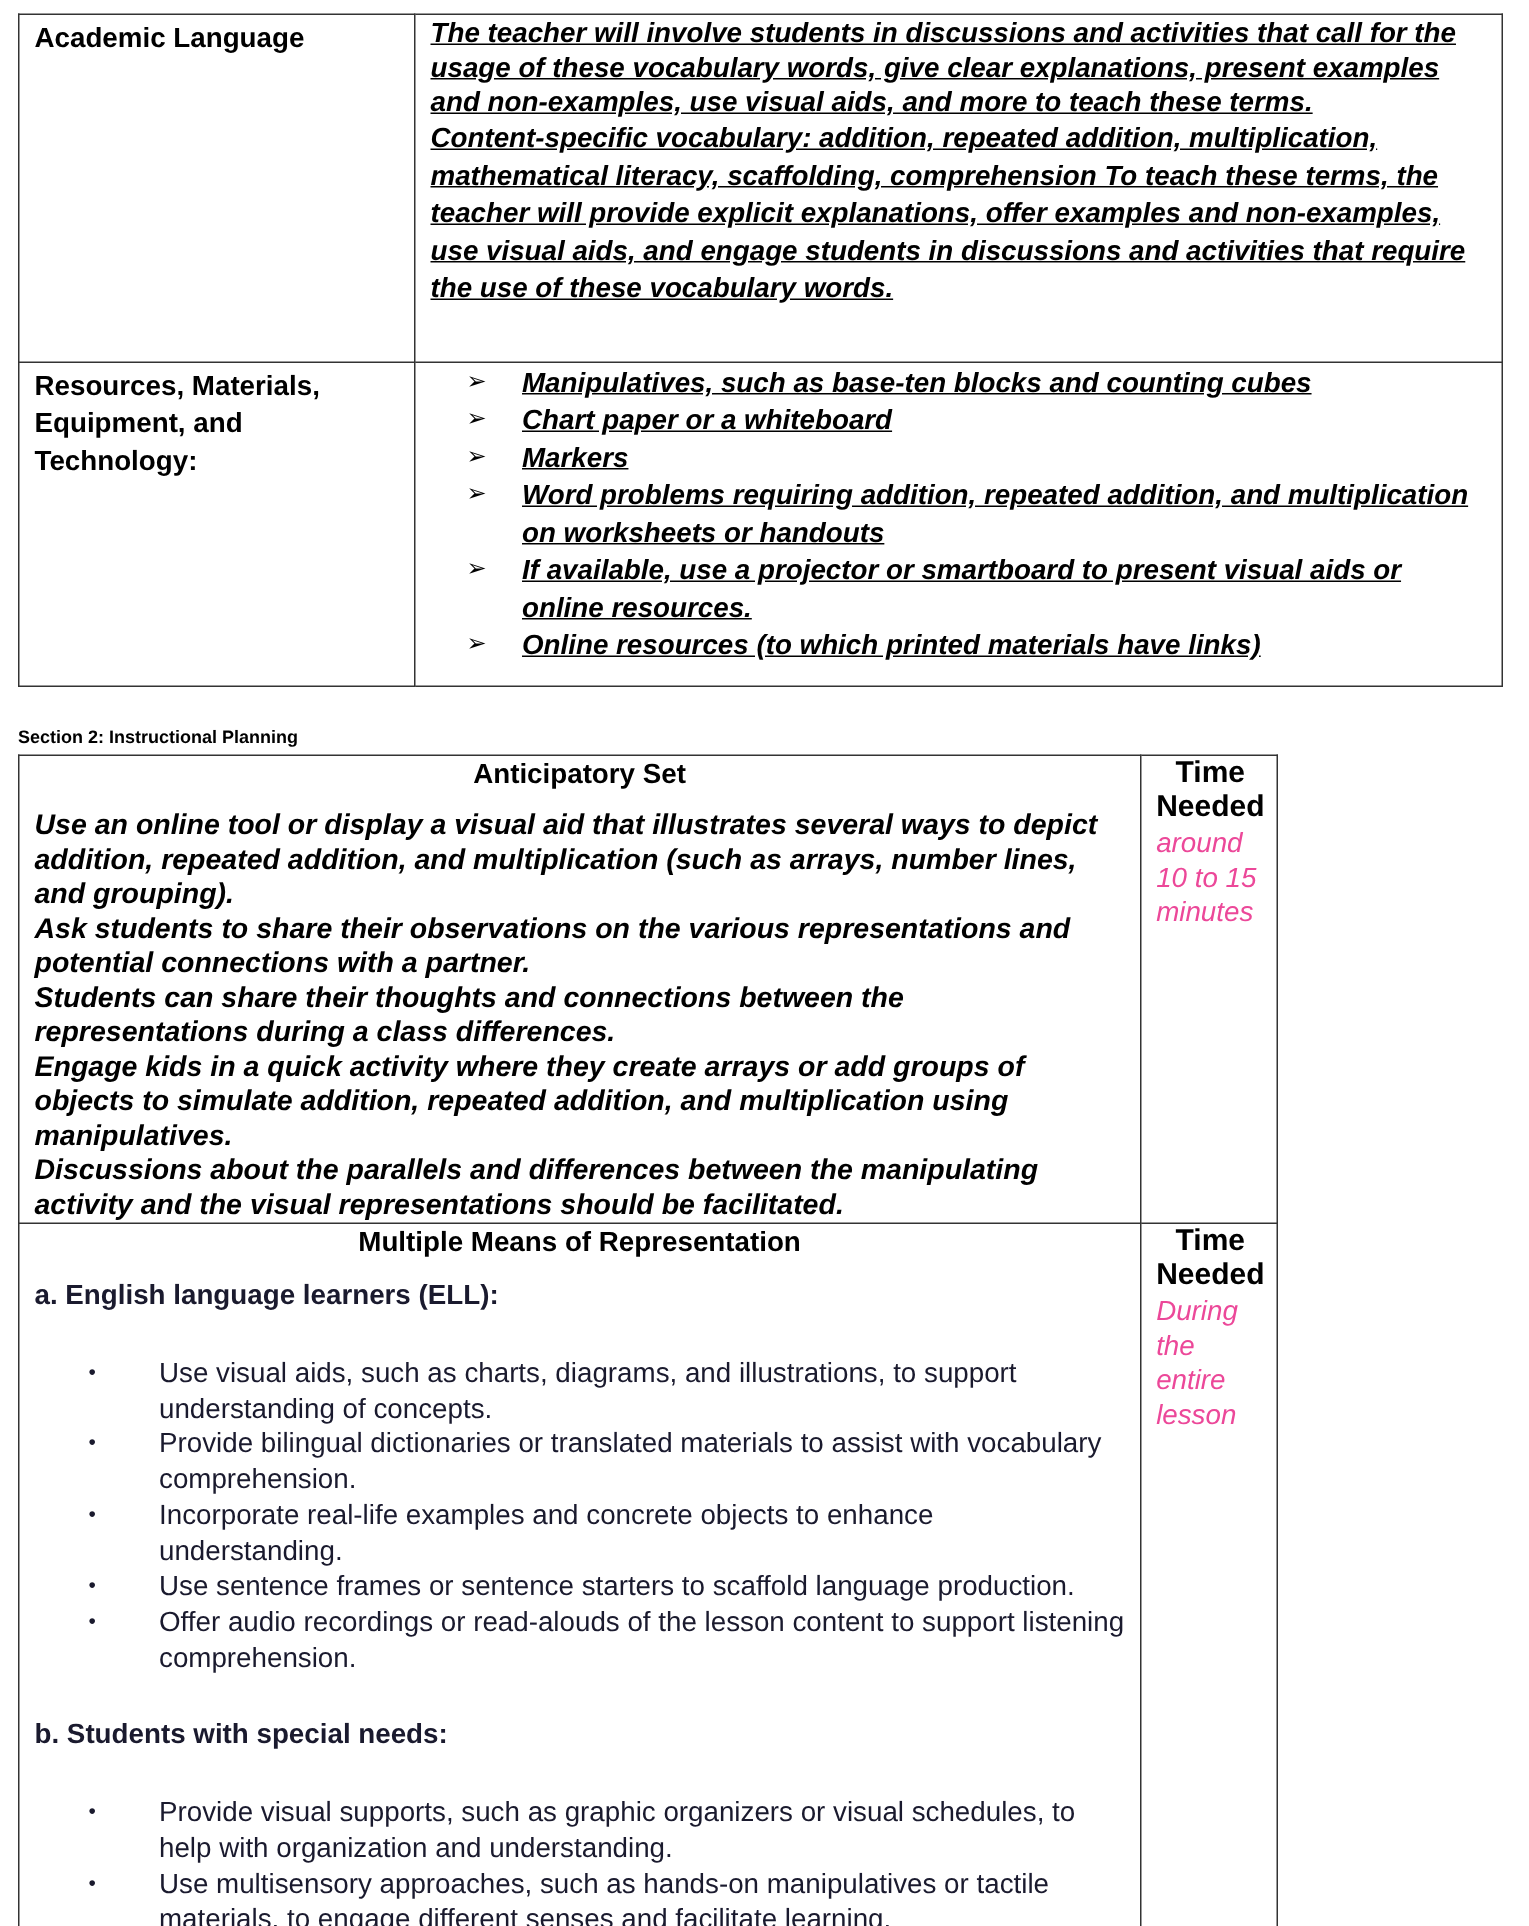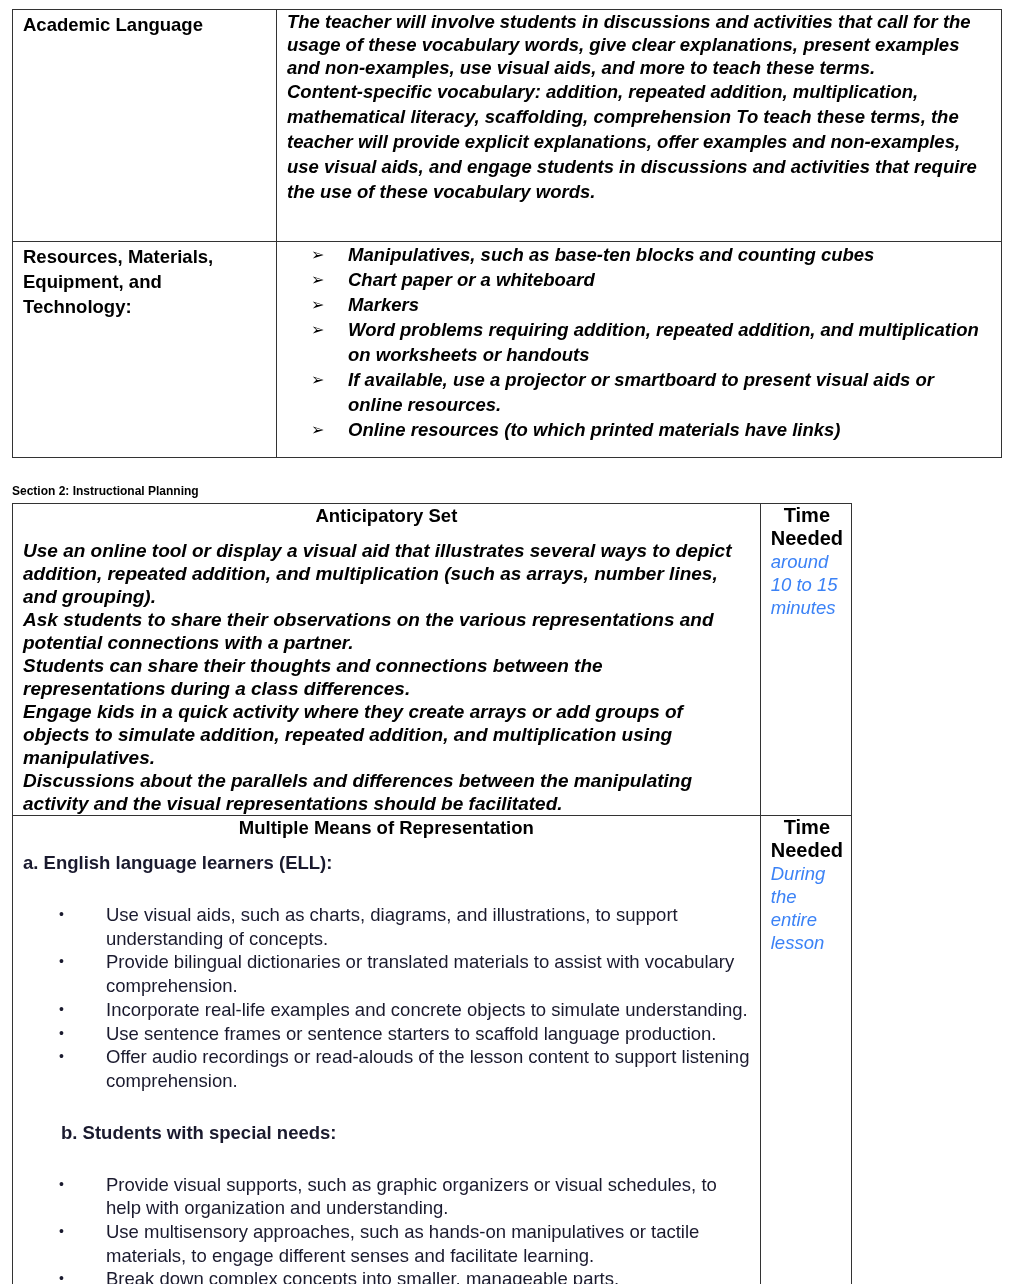--- a/index.html
+++ b/index.html
@@ -7,40 +7,40 @@
     width: 1019px; height: 1284px; position: relative; overflow: hidden;
     font-family: "Liberation Sans", sans-serif; color: #000;
   }
   .t1 {
     position: absolute; left: 12px; top: 9px; width: 990px;
     border-collapse: collapse;
     border-radius: 16px;
   }
   .t1 td { border: 1.5px solid #333; vertical-align: top; padding: 0; }
   .t1 .lbl { width: 243px; padding: 2px 10px; font-weight: bold; font-size: 18.5px; line-height: 25px; }
-  .t1 .body-cell { padding: 0 10px 0 10px; }
+  .t1 .body-cell { padding: 0 10px 0 10px; text-decoration: underline; }
   .al-text { font-weight: bold; font-style: italic; font-size: 18.5px; }
   .al-p1 { line-height: 23px; margin: 0; padding-top: 0; }
   .al-p2 { line-height: 25px; margin: 0; }
   .res-list { list-style: none; margin: 0; padding: 0 0 0 34px; }
   .res-list li { position: relative; padding-left: 37px; font-weight: bold; font-style: italic; font-size: 18.5px; line-height: 25px; }
   .res-list li .arrow { position: absolute; left: 0; top: 0; font-style: normal; font-weight: normal; font-size: 16px; }
 
   .sec-title { position: absolute; left: 12px; top: 480px; font-weight: bold; font-size: 12px; line-height: 22px; }
 
   .t2 {
     position: absolute; left: 12px; top: 503px; width: 840px;
     border-collapse: collapse;
   }
   .t2 td { border: 1.5px solid #333; vertical-align: top; padding: 0; }
   .t2 .main { width: 845px; padding: 0 10px; }
   .t2 .side { padding: 0 8px 0 10px; }
   .head-center { text-align: center; font-weight: bold; font-size: 18.5px; line-height: 23px; }
   .time-head { text-align: center; font-weight: bold; font-size: 20px; line-height: 23px; }
-  .time-val { font-style: italic; font-size: 18.5px; line-height: 23px; color: #3b82f6; }
+  .time-val { font-style: italic; font-size: 18.5px; line-height: 23px; color: #ec4899; }
   .ant-text { font-weight: bold; font-style: italic; font-size: 19px; line-height: 23px; margin: 0; }
   .ant-wrap { padding-top: 12px; }
 
   .sub-head { font-weight: bold; font-size: 18.5px; line-height: 23px; color: #1a1a2e; margin: 0; }
   .bul-list { list-style: none; margin: 0; padding: 0 0 0 36px; }
   .bul-list li { position: relative; padding-left: 47px; font-size: 18.5px; line-height: 23.7px; color: #1a1a2e; }
   .bul-list li .dot { position: absolute; left: 0; top: 0; font-size: 14px; }
 </style>
 </head>
 <body>
@@ -90,25 +90,25 @@
       <div class="time-val">around 10 to 15 minutes</div>
     </td>
   </tr>
   <tr style="height:478px;">
     <td class="main">
       <div class="head-center">Multiple Means of Representation</div>
       <p class="sub-head" style="margin-top:12px;">a. English language learners (ELL):</p>
       <ul class="bul-list" style="margin-top:29px;">
         <li><span class="dot">•</span><span>Use visual aids, such as charts, diagrams, and illustrations, to support understanding of concepts.</span></li>
         <li><span class="dot">•</span><span>Provide bilingual dictionaries or translated materials to assist with vocabulary comprehension.</span></li>
-        <li><span class="dot">•</span><span>Incorporate real-life examples and concrete objects to simulate understanding.</span></li>
+        <li><span class="dot">•</span><span>Incorporate real-life examples and concrete objects to enhance understanding.</span></li>
         <li><span class="dot">•</span><span>Use sentence frames or sentence starters to scaffold language production.</span></li>
         <li><span class="dot">•</span><span>Offer audio recordings or read-alouds of the lesson content to support listening comprehension.</span></li>
       </ul>
-      <p class="sub-head" style="margin-top:28px;margin-left:38px;">b. Students with special needs:</p>
+      <p class="sub-head" style="margin-top:28px;">b. Students with special needs:</p>
       <ul class="bul-list" style="margin-top:29px;">
         <li><span class="dot">•</span><span>Provide visual supports, such as graphic organizers or visual schedules, to help with organization and understanding.</span></li>
         <li><span class="dot">•</span><span>Use multisensory approaches, such as hands-on manipulatives or tactile materials, to engage different senses and facilitate learning.</span></li>
         <li><span class="dot">•</span><span>Break down complex concepts into smaller, manageable parts.</span></li>
       </ul>
     </td>
     <td class="side">
       <div class="time-head">Time Needed</div>
       <div class="time-val">During the entire lesson</div>
     </td>

